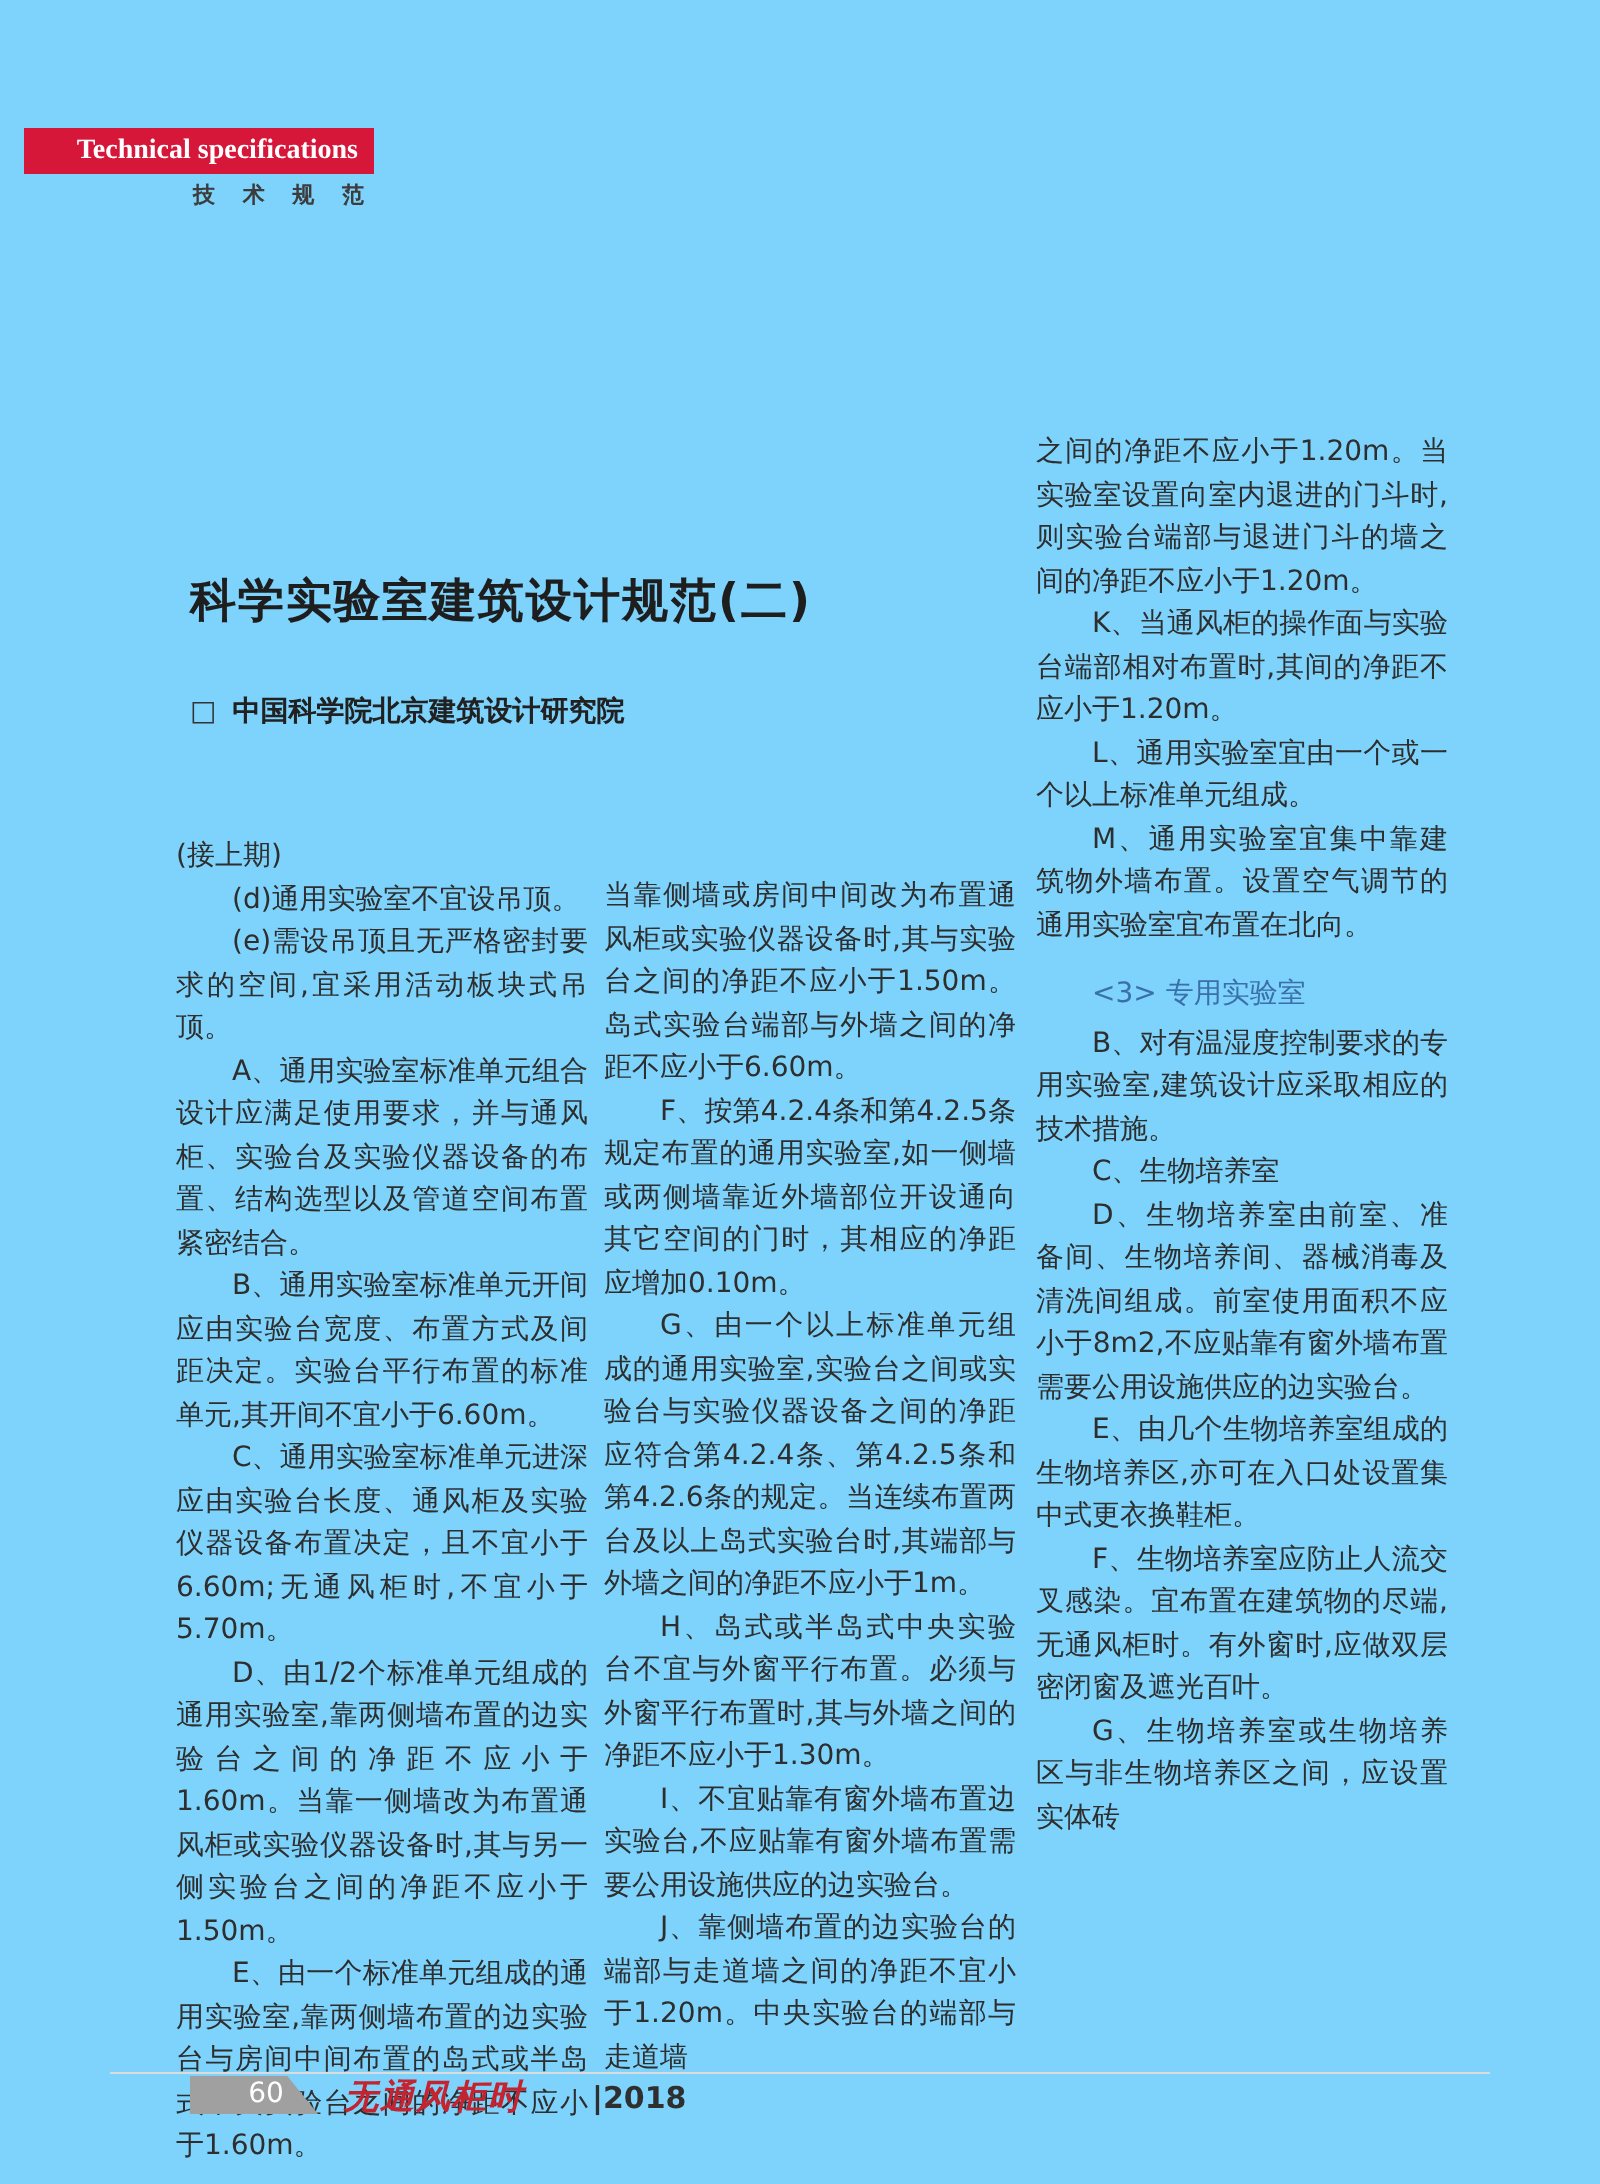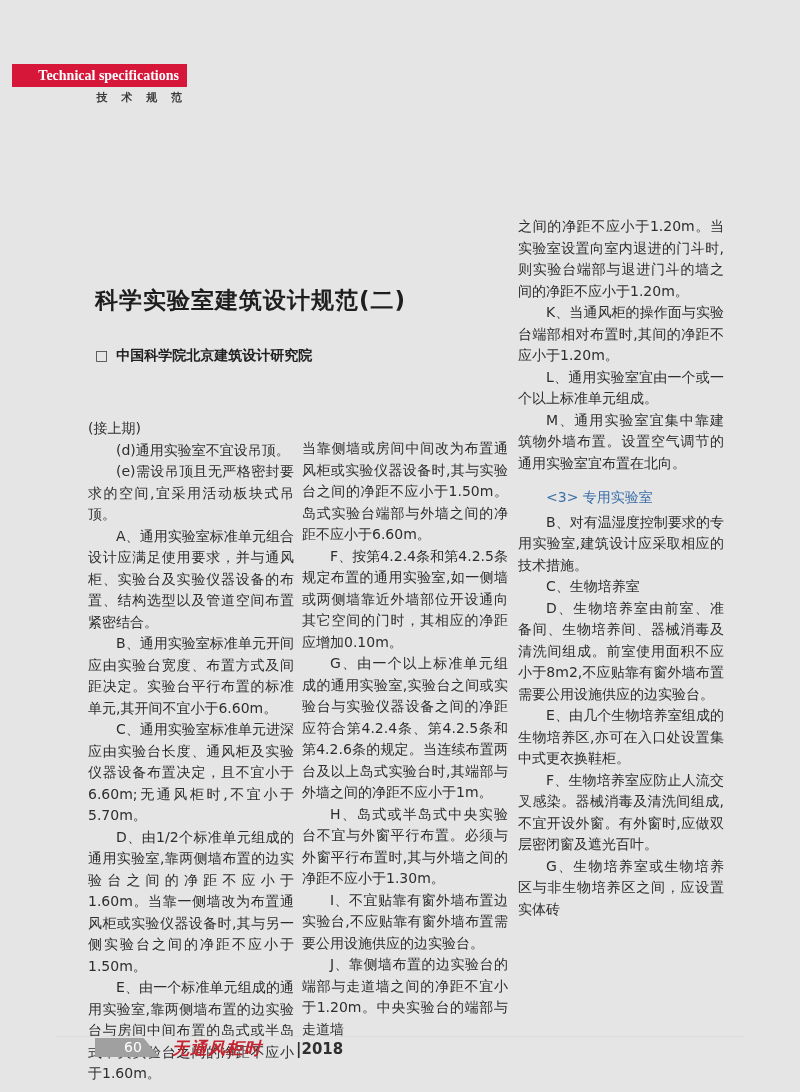--- a/index.html
+++ b/index.html
@@ -5,21 +5,21 @@
   * { margin: 0; padding: 0; box-sizing: border-box; }
   html, body { width: 800px; }
   body {
     font-family: "DejaVu Sans", sans-serif;
     background: #ffffff;
   }
   .page {
     position: relative;
     width: 800px;
     height: 1092px;
-    background: #e5e5e5;
+    background: #7dd3fc;
     overflow: hidden;
   }
 
   
   .banner {
     position: absolute;
     left: 12px; top: 64px;
     width: 175px; height: 23px;
     background: #d6173a;
     color: #ffffff;
@@ -163,21 +163,21 @@
   <div class="col" id="col-right">
     <p class="noindent">之间的净距不应小于1.20m。当实验室设置向室内退进的门斗时,则实验台端部与退进门斗的墙之间的净距不应小于1.20m。</p>
     <p>K、当通风柜的操作面与实验台端部相对布置时,其间的净距不应小于1.20m。</p>
     <p>L、通用实验室宜由一个或一个以上标准单元组成。</p>
     <p>M、通用实验室宜集中靠建筑物外墙布置。设置空气调节的通用实验室宜布置在北向。</p>
     <p class="heading">&lt;3&gt; 专用实验室</p>
     <p>B、对有温湿度控制要求的专用实验室,建筑设计应采取相应的技术措施。</p>
     <p>C、生物培养室</p>
     <p>D、生物培养室由前室、准备间、生物培养间、器械消毒及清洗间组成。前室使用面积不应小于8m2,不应贴靠有窗外墙布置需要公用设施供应的边实验台。</p>
     <p>E、由几个生物培养室组成的生物培养区,亦可在入口处设置集中式更衣换鞋柜。</p>
-    <p>F、生物培养室应防止人流交叉感染。器械消毒及清洗间组成,不宜开设外窗。有外窗时,应做双层密闭窗及遮光百叶。</p>
+    <p>F、生物培养室应防止人流交叉感染。宜布置在建筑物的尽端,无通风柜时。有外窗时,应做双层密闭窗及遮光百叶。</p>
     <p>G、生物培养室或生物培养区与非生物培养区之间，应设置实体砖</p>
   </div>
 
   <div class="footer-rule"></div>
   <div class="page-badge">60</div>
   <div class="journal-line">
     <span class="jname">无通风柜时</span><span class="jissue">|2018</span>
   </div>
 
 </div>

